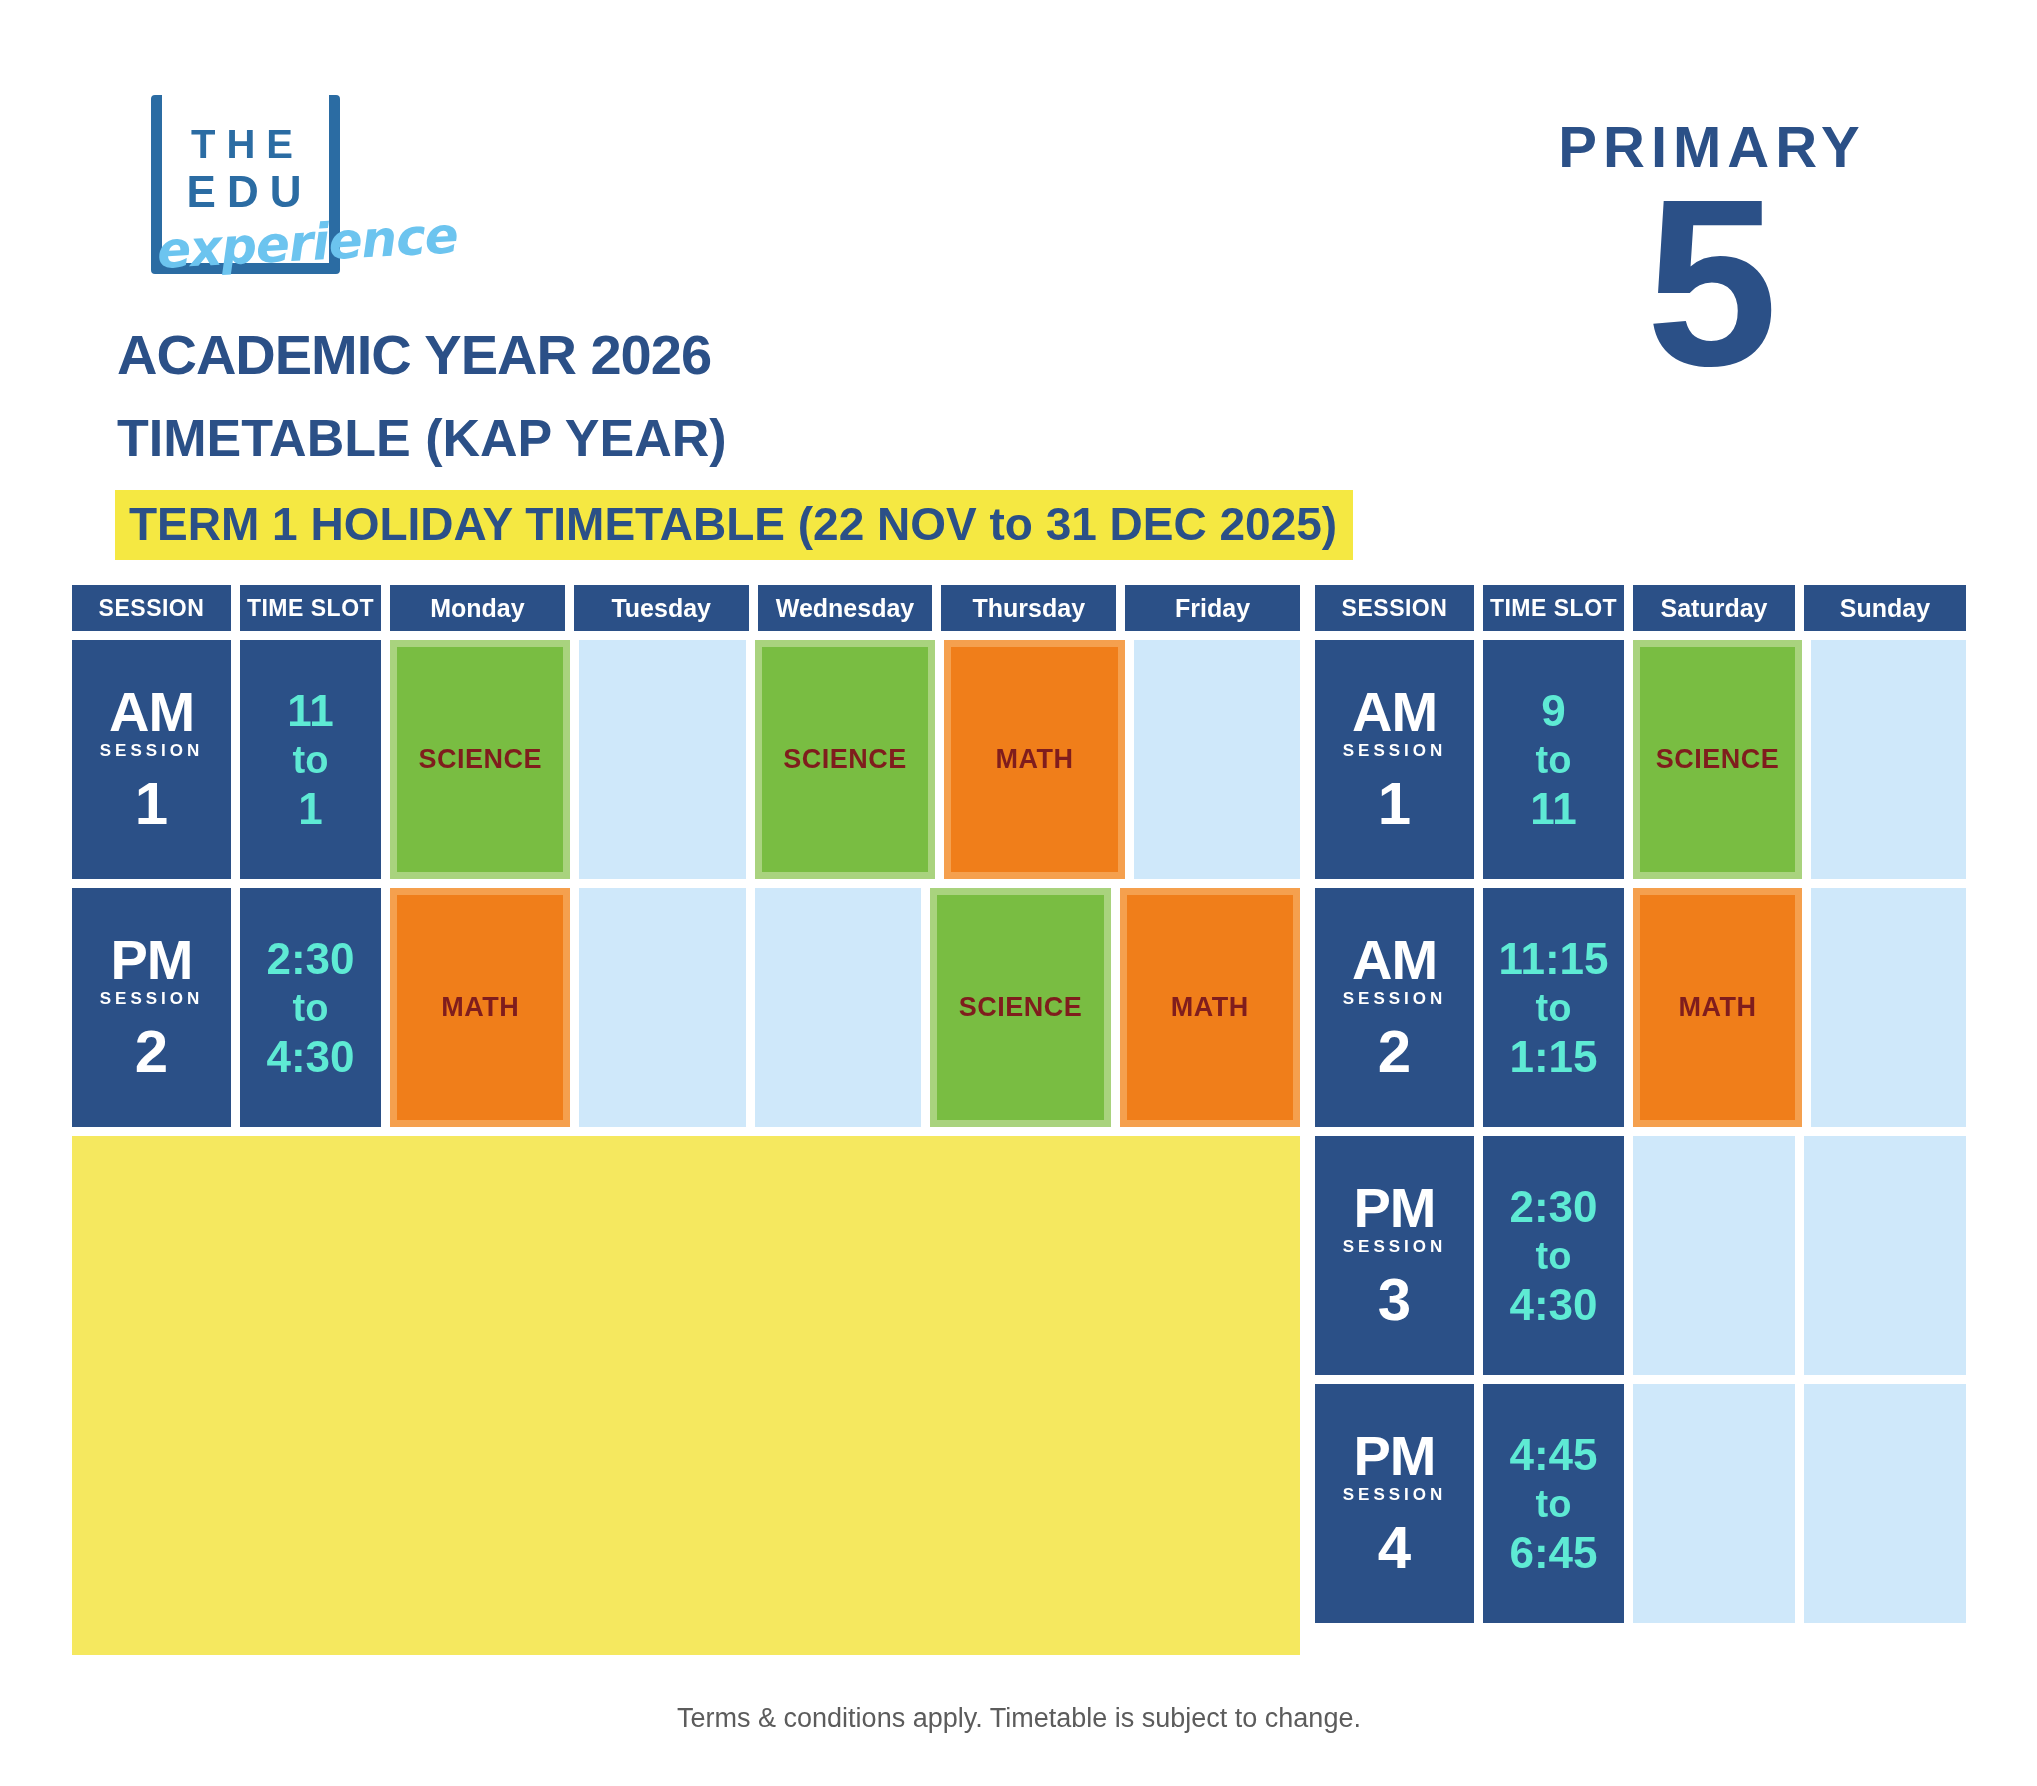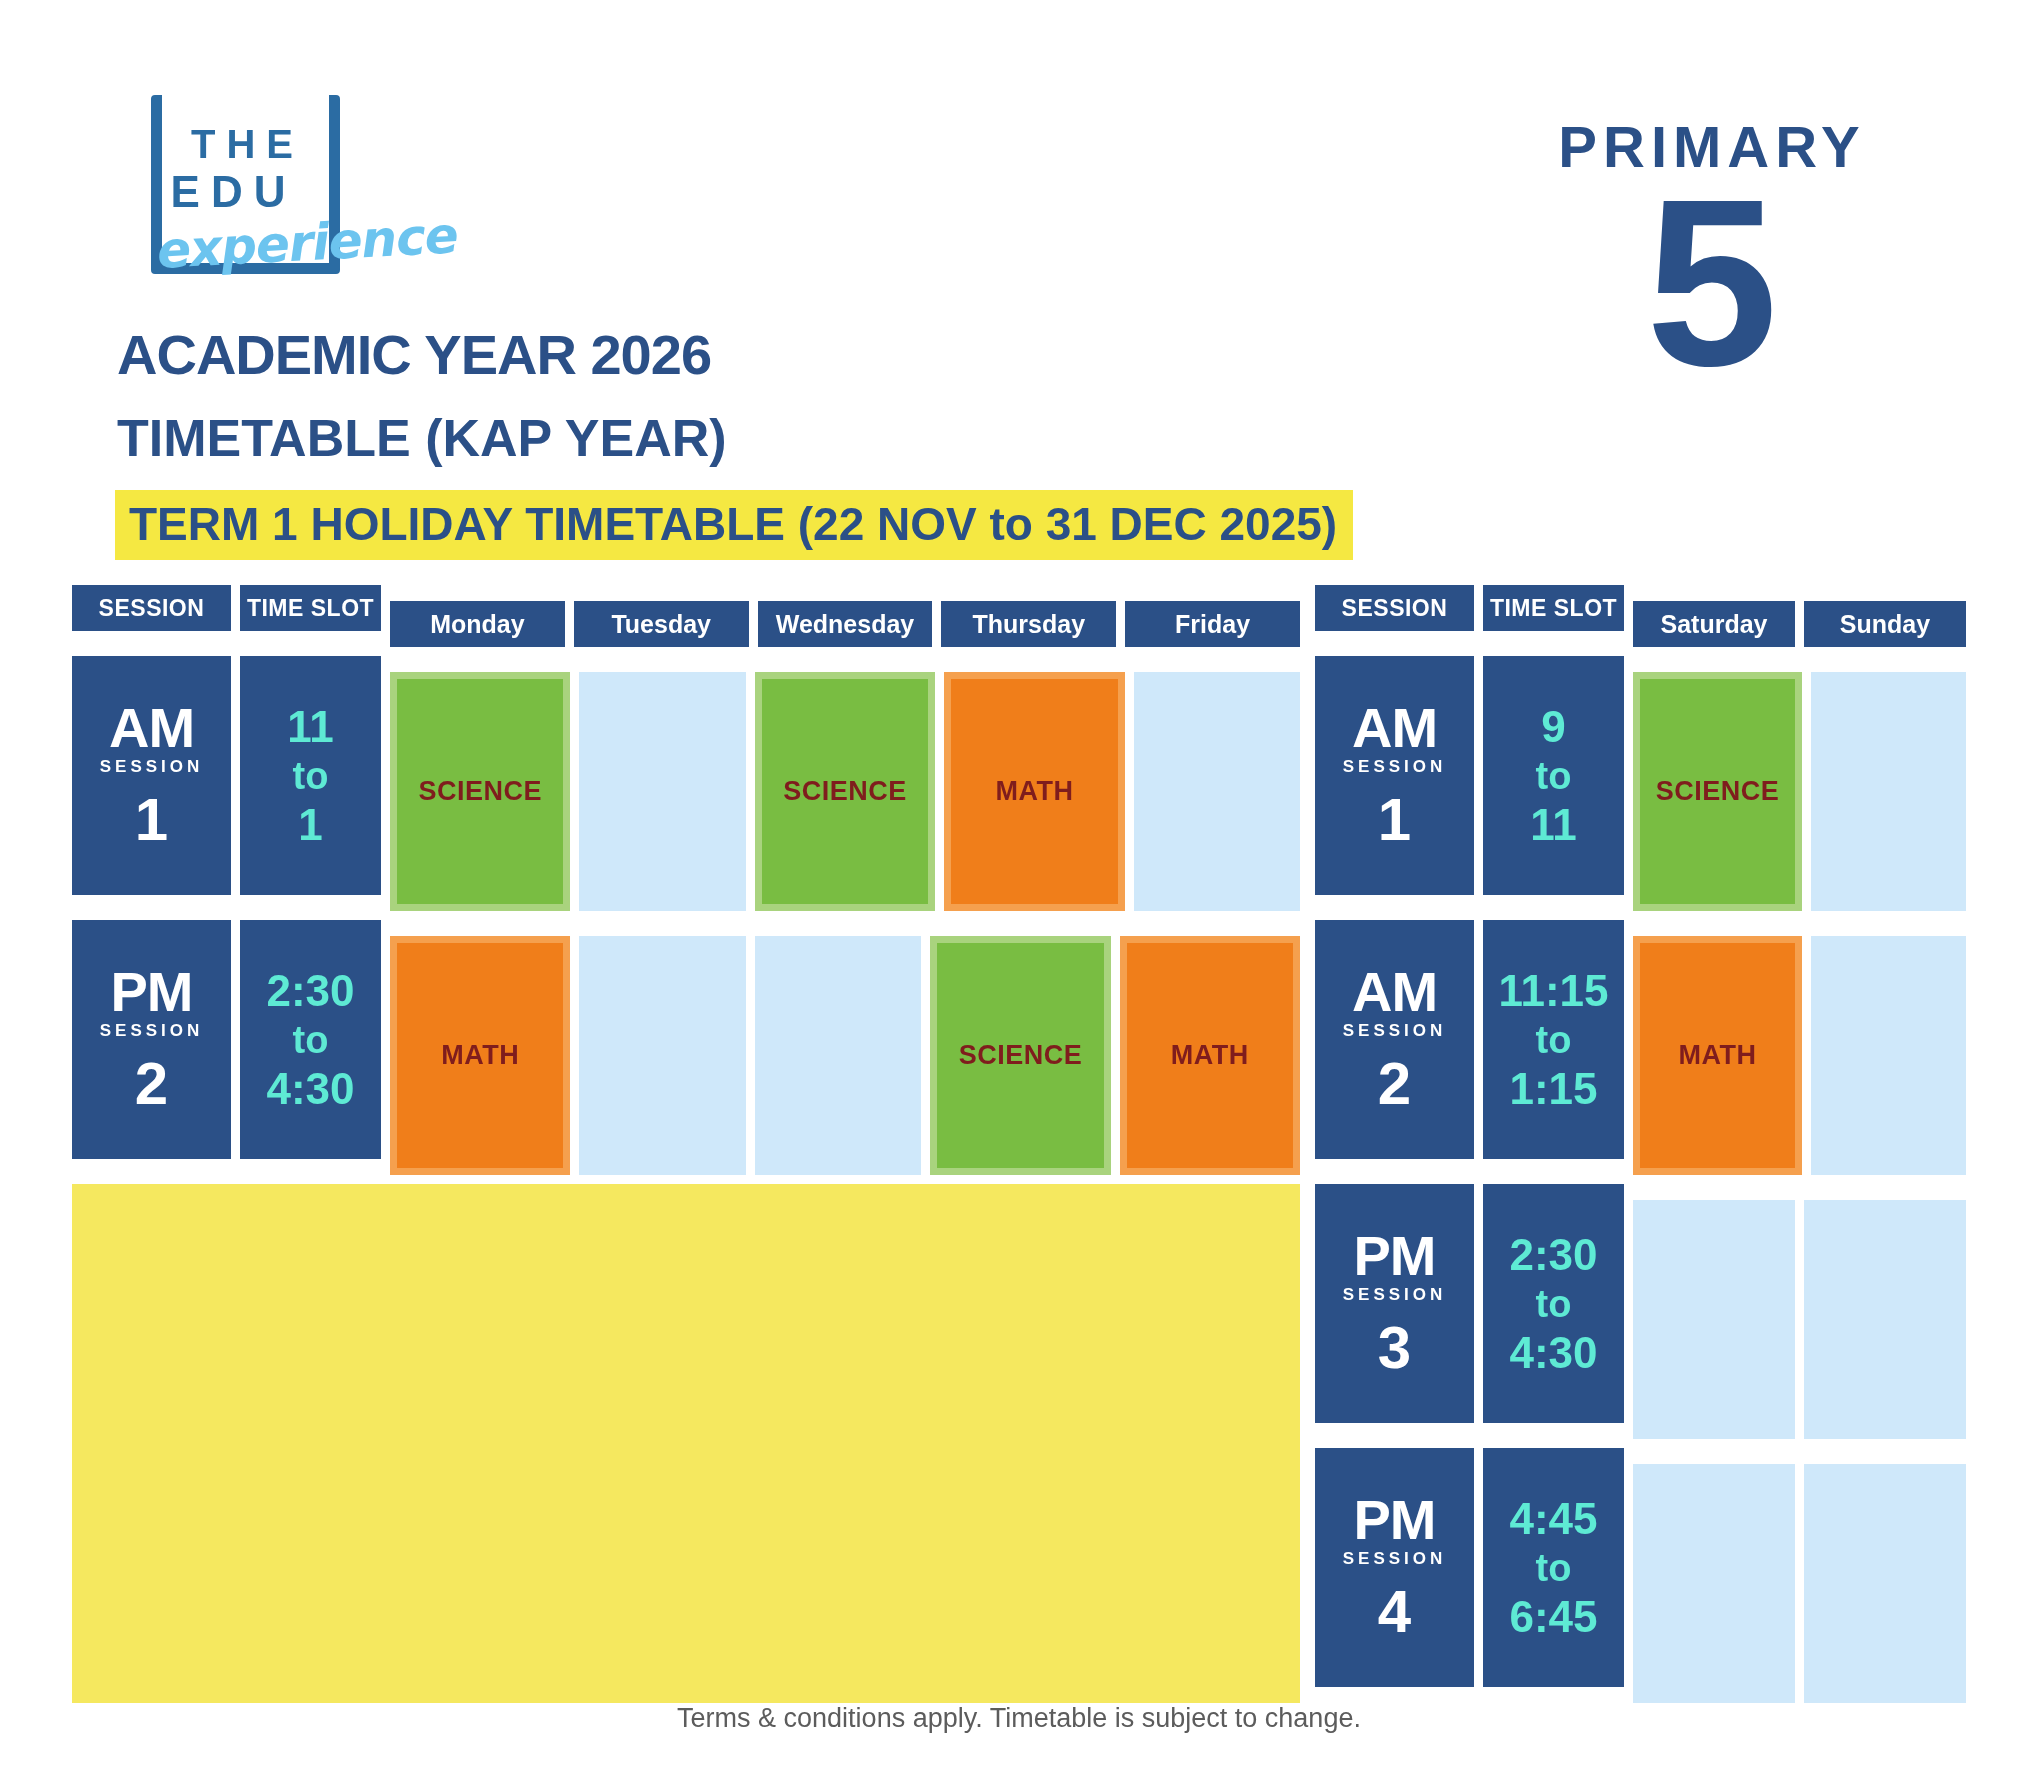--- a/index.html
+++ b/index.html
@@ -13,21 +13,21 @@
 
   
   .header{position:absolute;left:0;top:0;width:2038px;height:577px;}
 
   .logo{position:absolute;left:151px;top:95px;width:209px;height:184px;}
   .logo-frame{position:absolute;left:0;top:0;width:189px;height:179px;
     border:11px solid #2b6ca3;box-sizing:border-box;border-radius:4px;}
   .logo-frame-gapL{position:absolute;left:11px;top:-2px;width:167px;height:16px;background:#ffffff;}
   .logo-the{position:absolute;left:22px;top:28px;width:149px;text-align:center;
     color:#2b6ca3;font-size:40px;font-weight:bold;letter-spacing:11px;line-height:42px;}
-  .logo-edu{position:absolute;left:8px;top:74px;width:149px;text-align:center;
+  .logo-edu{position:absolute;left:24px;top:74px;width:149px;text-align:center;
     color:#2b6ca3;font-size:44px;font-weight:bold;letter-spacing:11px;line-height:46px;}
   .logo-exp{position:absolute;left:6px;top:121px;width:229px;
     color:#6cc4ef;font-size:50px;font-style:italic;font-weight:bold;
     font-family:"DejaVu Sans", sans-serif;letter-spacing:-1px;transform:rotate(-3deg);}
 
   .title-main{position:absolute;left:117px;top:316px;
     color:#2b5087;font-size:56px;font-weight:bold;letter-spacing:-1px;line-height:78px;
     font-stretch:condensed;}
   .title-sub{position:absolute;left:117px;top:410px;
     color:#2b5087;font-size:52px;font-weight:600;line-height:56px;}
@@ -53,21 +53,21 @@
   .cell + .cell{margin-left:9px;}
 
   
   .hrow .cell{background:#2b5087;color:#ffffff;height:46px;
     font-size:25px;font-weight:bold;}
   .hrow .cell.narrow{font-size:23px;letter-spacing:0.5px;font-stretch:condensed;}
 
   
   .c-session{flex:0 0 159px;}
   .c-time{flex:0 0 141px;}
-  .c-day{flex:1 1 0;margin-top:16px;}
+  .c-day{flex:1 1 0;}
 
   
   .brow .cell{height:239px;}
   .cell-session{background:#2b5087;color:#ffffff;flex-direction:column;}
   .cell-time{background:#2b5087;color:#5eead4;flex-direction:column;
     font-size:44px;font-weight:bold;line-height:50px;}
   .ses-ampm{font-size:56px;font-weight:bold;line-height:52px;letter-spacing:-1px;}
   .ses-word{font-size:17px;font-weight:bold;letter-spacing:4px;line-height:22px;margin-top:2px;}
   .ses-num{font-size:60px;font-weight:bold;line-height:60px;margin-top:12px;}
   .tm-line{display:block;}

